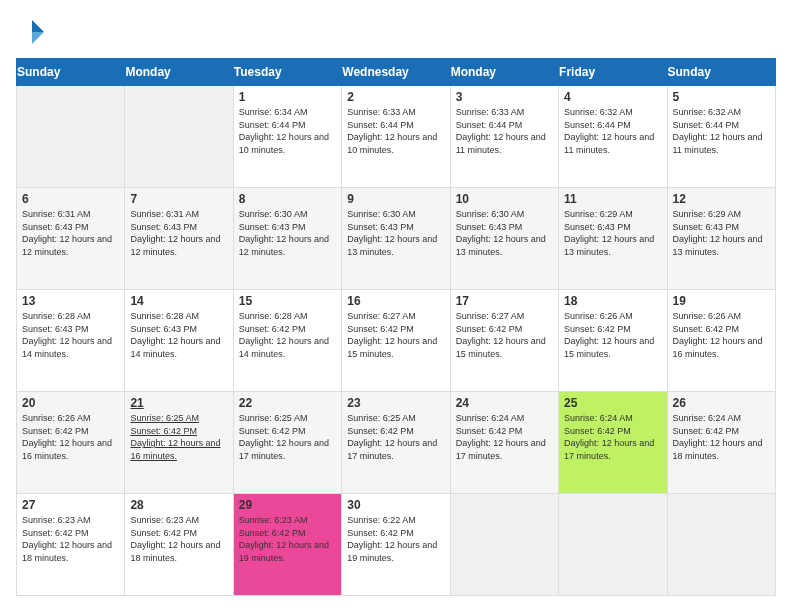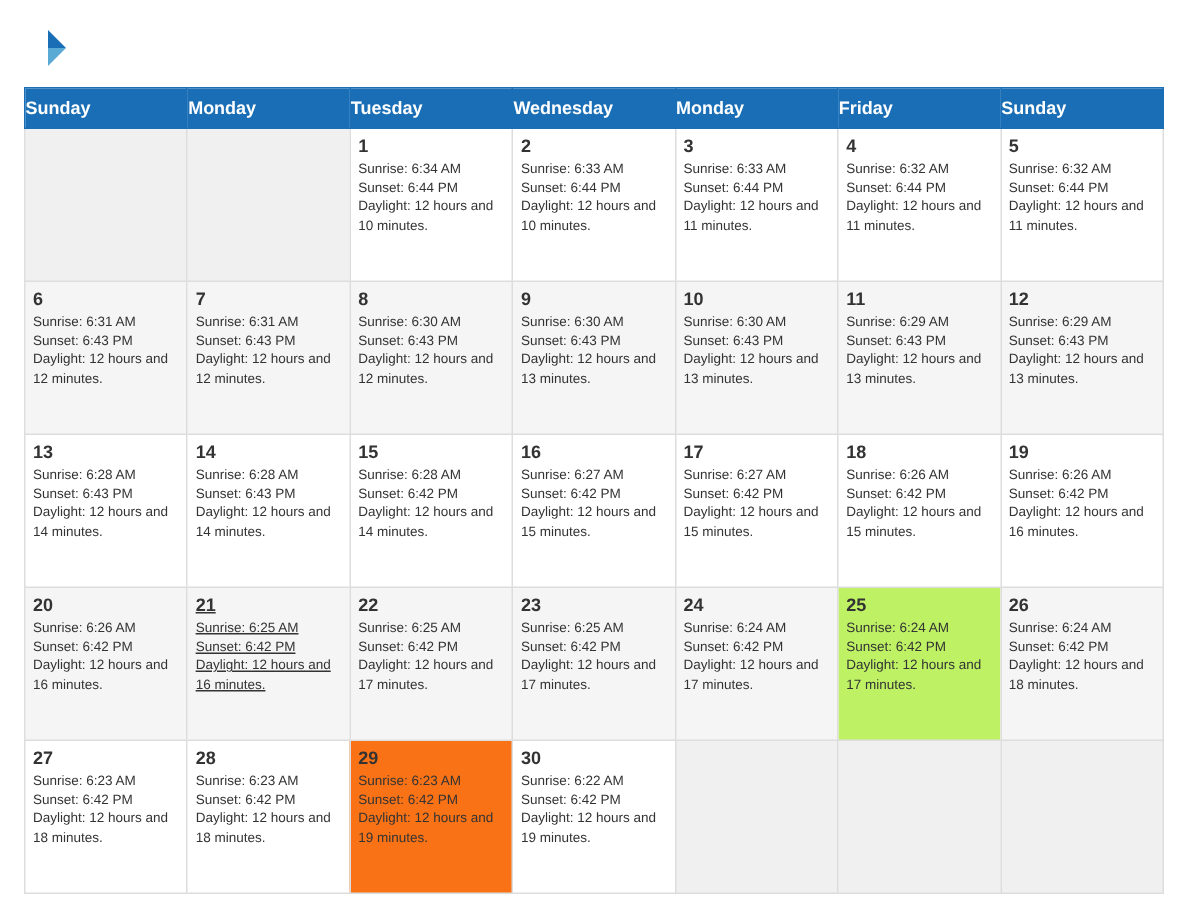--- a/index.html
+++ b/index.html
@@ -200,21 +200,21 @@
           <td style="background: #bef264;"><span class="day-number">25</span>
 <span class="cell-text">Sunrise: 6:24 AM<br>Sunset: 6:42 PM<br>Daylight: 12 hours and 17 minutes.</span></td>
           <td style="background: rgb(245, 245, 245);"><span class="day-number">26</span>
 <span class="cell-text">Sunrise: 6:24 AM<br>Sunset: 6:42 PM<br>Daylight: 12 hours and 18 minutes.</span></td>
         </tr>
         <tr>
           <td style="background: rgb(255, 255, 255);"><span class="day-number">27</span>
 <span class="cell-text">Sunrise: 6:23 AM<br>Sunset: 6:42 PM<br>Daylight: 12 hours and 18 minutes.</span></td>
           <td style="background: rgb(255, 255, 255);"><span class="day-number">28</span>
 <span class="cell-text">Sunrise: 6:23 AM<br>Sunset: 6:42 PM<br>Daylight: 12 hours and 18 minutes.</span></td>
-          <td style="background: #f97316;"><span class="day-number">29</span>
+          <td style="background: #ec4899;"><span class="day-number">29</span>
 <span class="cell-text">Sunrise: 6:23 AM<br>Sunset: 6:42 PM<br>Daylight: 12 hours and 19 minutes.</span></td>
           <td style="background: rgb(255, 255, 255);"><span class="day-number">30</span>
 <span class="cell-text">Sunrise: 6:22 AM<br>Sunset: 6:42 PM<br>Daylight: 12 hours and 19 minutes.</span></td>
           <td class="empty-cell"></td>
           <td class="empty-cell"></td>
           <td class="empty-cell"></td>
         </tr>
       </tbody>
   </table>
 </div>

